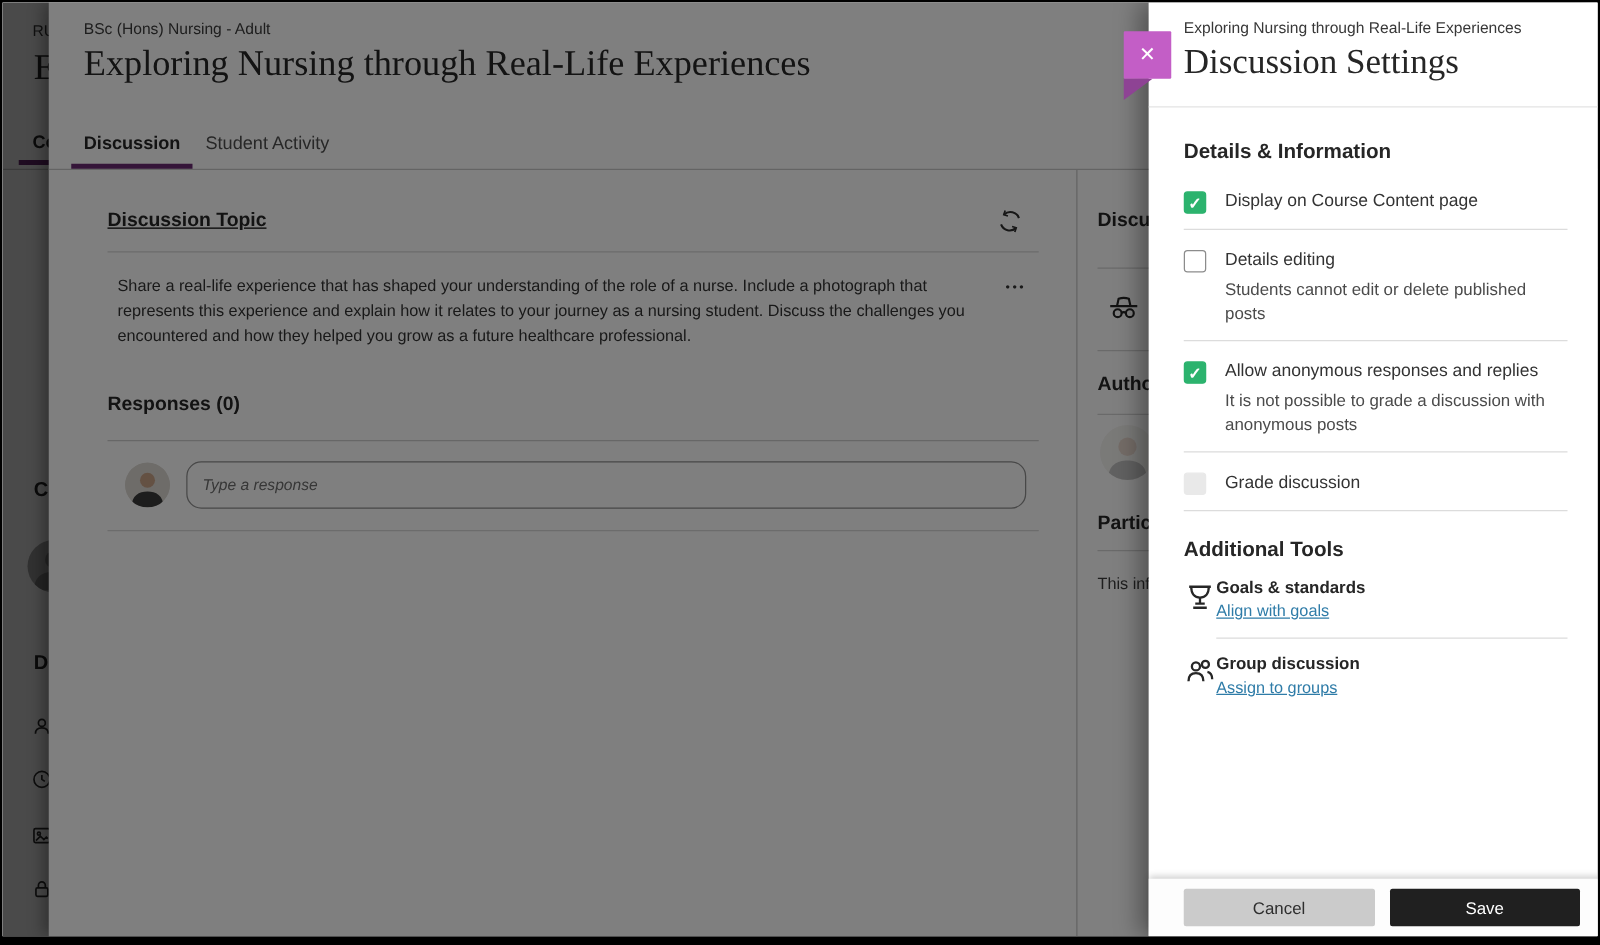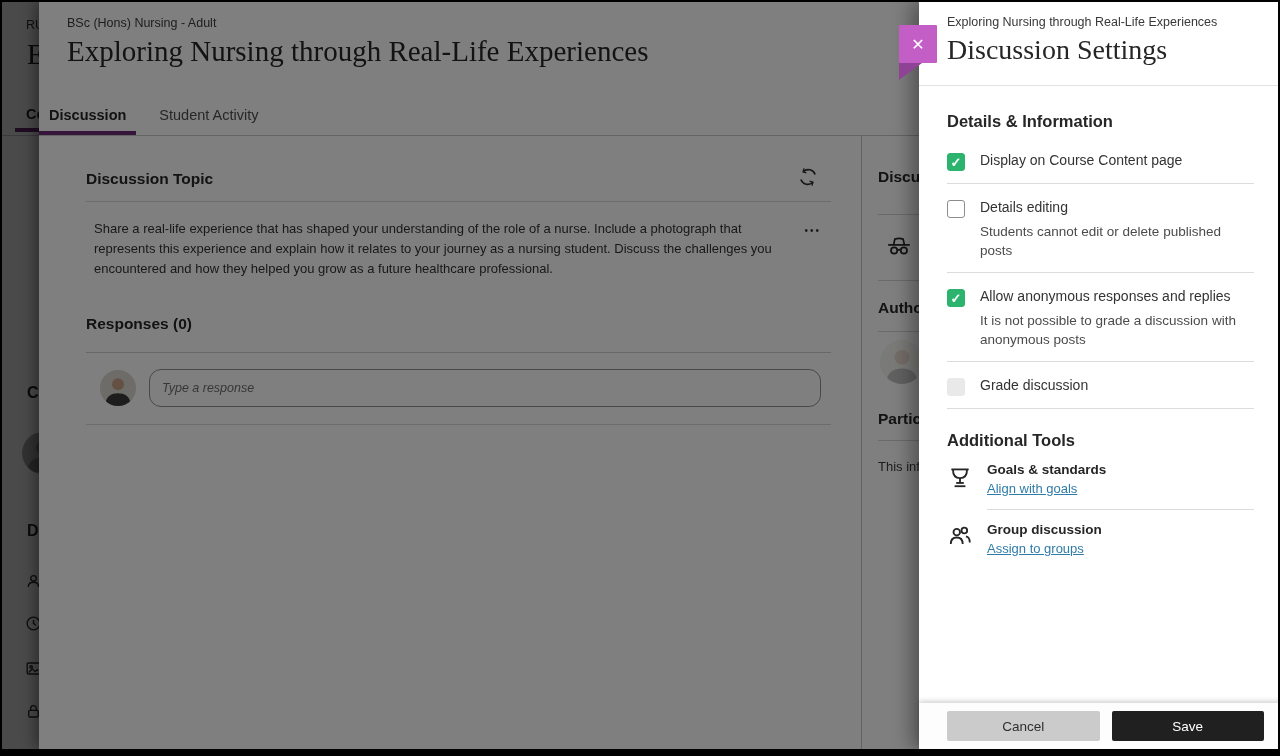--- a/index.html
+++ b/index.html
@@ -18,28 +18,28 @@
   .base-avatar { position:absolute; left:20px; top:430px; width:42px; height:42px; border-radius:50%; background:#a9a9a9; overflow:hidden; }
   .base-sec2 { position:absolute; left:25px; top:520px; font-size:16px; font-weight:bold; color:#262626; }
   .base-ico { position:absolute; left:22px; width:19px; height:19px; color:#2e2e2e; }
   .base-dim { position:absolute; inset:0; background:rgba(0,0,0,0.42); z-index:2; }
 
   
   .page { position:absolute; left:37px; top:0; right:0; bottom:0; background:#fff; box-shadow:-5px 0 12px rgba(0,0,0,0.35); z-index:10; }
   .page-header { padding:14px 0 0 28px; height:96px; }
   .breadcrumb { font-size:12.5px; color:#3c3c3c; }
   .page-title { font-family:"Liberation Serif", serif; font-size:29px; color:#262626; margin-top:5px; white-space:nowrap; }
-  .tabbar { height:38px; border-bottom:1px solid #c9c9c9; display:flex;gap:13px; }
+  .tabbar { height:38px; border-bottom:1px solid #c9c9c9; padding-left:18px; display:flex; }
   .tab { padding:0 10px; display:flex; align-items:center; font-size:14.5px; color:#4e4e4e; border-bottom:4px solid transparent; cursor:pointer; }
   .tab.active { font-weight:bold; color:#262626; border-bottom-color:#6b2a72; }
   .page-body { position:absolute; top:134px; bottom:0; left:0; right:0; display:flex; overflow:hidden; }
   .main-col { width:822px; padding:30px 30px 0 47px; position:relative; }
   .side-col { flex:1; border-left:1px solid #c6c6c6; padding:32px 0 0 16px; }
 
-  .topic-head-row { display:flex; justify-content:space-between; align-items:flex-end; padding-right:12px; }
+  .topic-head-row { display:flex; justify-content:space-between; align-items:center; padding-right:12px;text-decoration:underline; }
   .h-bold { font-size:15.5px; font-weight:bold; color:#262626; }
   .refresh { width:22px; height:22px; color:#2e2e2e; cursor:pointer; }
   .hline { border:none; border-top:1px solid #d8d8d8; margin-top:13px; }
   .topic-para-wrap { position:relative; margin-top:17px; }
   .topic-para { padding-left:8px; width:703px; font-size:13px; line-height:20px; color:#333; }
   .more-dots { position:absolute; right:10px; top:6px; font-size:10px; letter-spacing:2px; color:#333; cursor:pointer; }
   .responses-h { margin-top:36px; }
   .hline2 { border:none; border-top:1px solid #cfcfcf; margin-top:19px; }
   .resp-row { margin-top:16px; display:flex; align-items:center; padding-left:14px; }
   .avatar-36 { width:36px; height:36px; border-radius:50%; overflow:hidden; flex:none; background:#e3e0db; }
@@ -63,21 +63,21 @@
   .panel-body { position:absolute; top:84px; bottom:46px; left:0; right:0; overflow:hidden; }
   .sec-heading { font-size:16.5px; font-weight:bold; color:#262626; margin:26px 28px 0; }
   .opts { margin:6px 28px 0; }
   .opt { display:flex; gap:15px; padding:15px 0 12px; border-bottom:1px solid #dcdcdc; }
   .cb { width:18px; height:18px; border:1px solid #8c8c8c; border-radius:3px; flex:none; margin-top:1px; cursor:pointer; background:#fff; }
   .cb.checked { background:#2cb36e; border-color:#2cb36e; color:#fff; text-align:center; line-height:17px; font-size:13px; font-weight:bold; }
   .cb.disabled { background:#e9e9e9; border-color:#e9e9e9; cursor:default; }
   .opt-label { font-size:14px; color:#333; }
   .opt-desc { font-size:13.5px; color:#4b4b4b; margin-top:7px; line-height:19px; max-width:264px; }
   .tools-heading { margin-top:22px; }
-  .tool { display:flex; gap:14px; margin:0 28px; padding-top:12px; }
+  .tool { display:flex; margin:0 28px; padding-top:12px; }
   .tool-ico { width:26px; height:26px; color:#262626; flex:none; margin-top:2px; }
   .tool-txt { flex:1; padding-bottom:12px; }
   .tool-txt.with-divider { border-bottom:1px solid #dcdcdc; }
   .tool-title { font-size:13.5px; font-weight:bold; color:#262626; }
   .tool-link { display:inline-block; font-size:13px; color:#2f7ca8; text-decoration:underline; margin-top:4px; cursor:pointer; }
   .panel-footer { position:absolute; bottom:0; left:0; right:0; height:46px; background:#fdfdfd; box-shadow:0 -2px 5px rgba(0,0,0,0.18); display:flex; align-items:center; gap:12px; padding:0 18px 0 28px; z-index:2; }
   .btn { flex:1; height:30px; border:none; border-radius:2px; font-size:13.5px; font-family:"Liberation Sans", sans-serif; cursor:pointer; }
   .btn.cancel { background:#cbcbcb; color:#2e2e2e; }
   .btn.save { background:#202020; color:#fff; }
 

